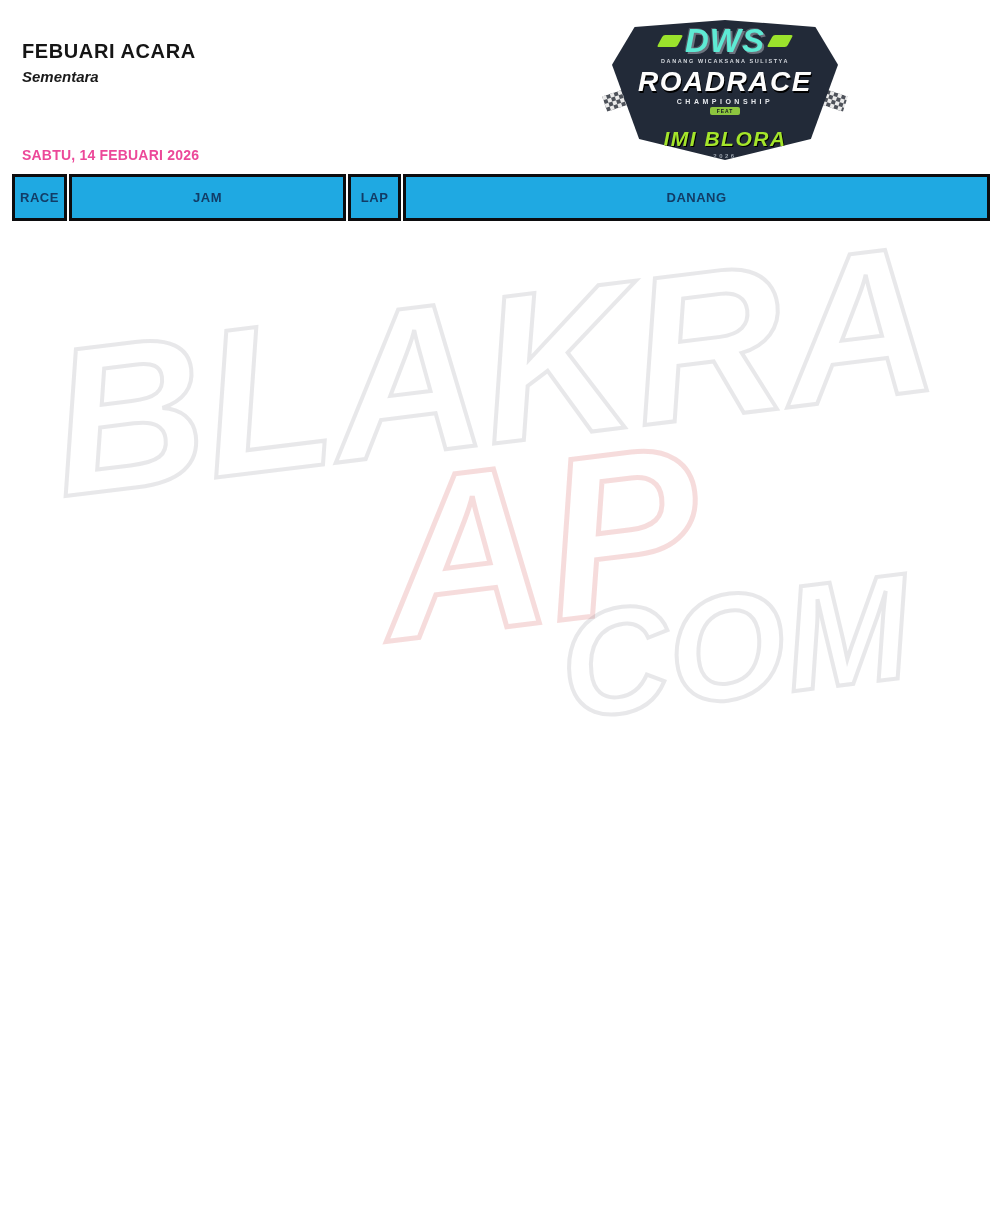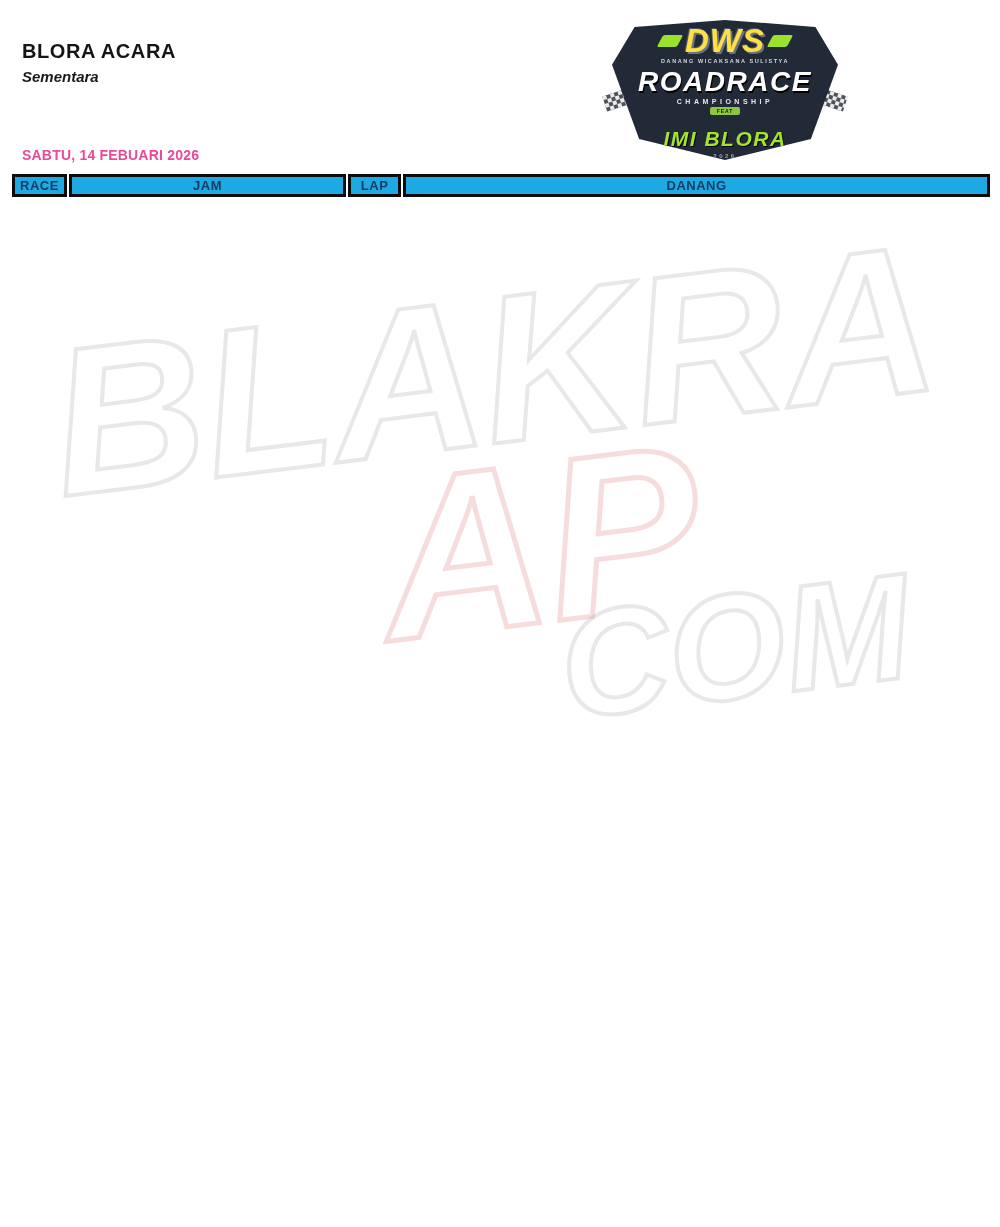--- a/index.html
+++ b/index.html
@@ -14,21 +14,21 @@
 
   
   .logo{position:absolute;left:612px;top:20px;width:226px;height:140px}
   .logo-shield{
     width:100%;height:100%;background:#222a38;
     clip-path:polygon(10% 5%,50% 0,90% 5%,100% 32%,88% 85%,50% 100%,12% 85%,0 32%);
     display:flex;flex-direction:column;align-items:center;box-sizing:border-box;padding-top:7px;
   }
   .dws-row{display:flex;align-items:center;gap:5px}
   .dws-swoosh{width:20px;height:12px;background:#9be22c;transform:skewX(-28deg);border-radius:2px}
-  .dws-text{font-size:33px;font-weight:900;font-style:italic;color:#fde047;line-height:.85;
+  .dws-text{font-size:33px;font-weight:900;font-style:italic;color:#5eead4;line-height:.85;
     text-shadow:2px 2px 0 #6d737e, -1px -1px 0 #ffffff33;letter-spacing:1px}
   .logo-tagline{font-size:5.5px;color:#d4d8de;letter-spacing:1.6px;margin-top:3px;font-weight:700;white-space:nowrap}
   .logo-main{font-size:28px;font-weight:900;font-style:italic;color:#fdfdfd;letter-spacing:1.5px;line-height:1;margin-top:4px;text-shadow:1px 2px 0 #000}
   .logo-sub{font-size:7px;color:#e5e8ec;letter-spacing:3.5px;margin-top:2px;font-weight:700}
   .logo-feat{font-size:5px;background:#8dc63f;color:#10151d;padding:1px 7px;margin-top:2px;font-weight:800;letter-spacing:1px;border-radius:2px}
   .logo-highlight{font-size:21px;font-weight:900;font-style:italic;color:#a4e52b;letter-spacing:1.5px;margin-top:12px;text-shadow:1px 1px 0 #000}
   .logo-year{font-size:6px;color:#9aa2ad;letter-spacing:2.5px;margin-top:2px;font-weight:700}
   .checker{width:54px;height:8px;margin-top:2px;background:repeating-conic-gradient(#ffffff 0 25%,#0c0c0c 0 50%);background-size:8px 8px}
   .flag{position:absolute;width:26px;height:16px;background:repeating-conic-gradient(#3a3f48 0 25%,#e9e9e9 0 50%);background-size:8px 8px;opacity:.9}
   .flag-left{left:-8px;top:72px;transform:rotate(-18deg)}
@@ -40,29 +40,29 @@
   .wm1{left:50px;top:70px;font-size:210px;transform:rotate(-7deg);-webkit-text-stroke:4px rgba(110,115,125,.16)}
   .wm2{left:380px;top:230px;font-size:230px;transform:rotate(-7deg);-webkit-text-stroke:5px rgba(205,60,60,.18)}
   .wm3{left:560px;top:380px;font-size:150px;transform:rotate(-7deg);-webkit-text-stroke:4px rgba(110,115,125,.16)}
 
   
   table.sched{
     position:absolute;left:10px;top:172px;width:982px;z-index:1;
     border-collapse:separate;border-spacing:2px;table-layout:fixed;
   }
   .sched th,.sched td{
-    border:3px solid #0c0c0e;height:13.8px;padding:0 3px;
+    border:3px solid #0c0c0e;height:13.8px;padding:12px 3px;
     font-size:12px;font-weight:800;line-height:1;white-space:nowrap;overflow:hidden;margin-top:12px;
   }
   .sched th{background:#1fa9e2;color:#123c66;text-align:center;height:17px;font-size:13px;letter-spacing:.5px}
 </style>
 </head>
 <body>
 
-<div class="doc-title">BLORA ACARA</div>
+<div class="doc-title">FEBUARI ACARA</div>
 <div class="doc-subtitle">Sementara</div>
 <div class="doc-date">SABTU, 14 FEBUARI 2026</div>
 
 <div class="logo">
   <div class="flag flag-left"></div>
   <div class="flag flag-right"></div>
   <div class="logo-shield">
     <div class="dws-row">
       <span class="dws-swoosh"></span>
       <span class="dws-text">DWS</span>

